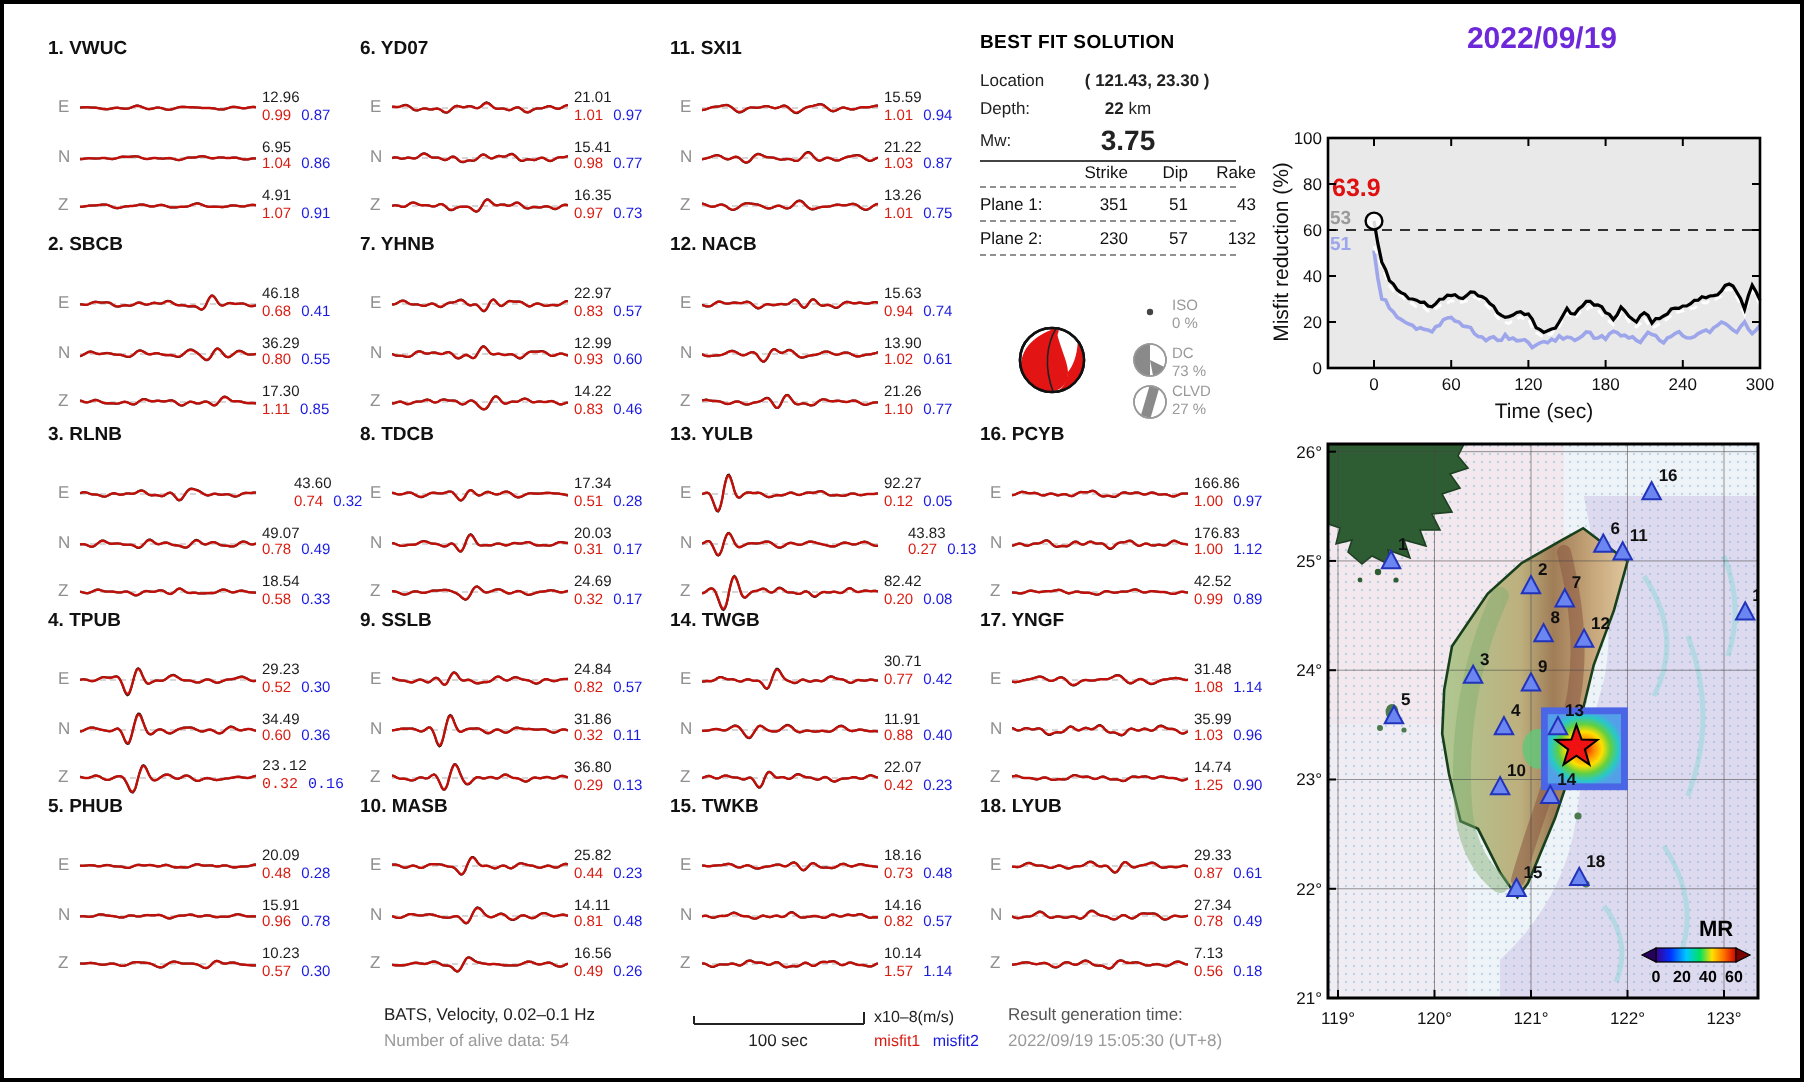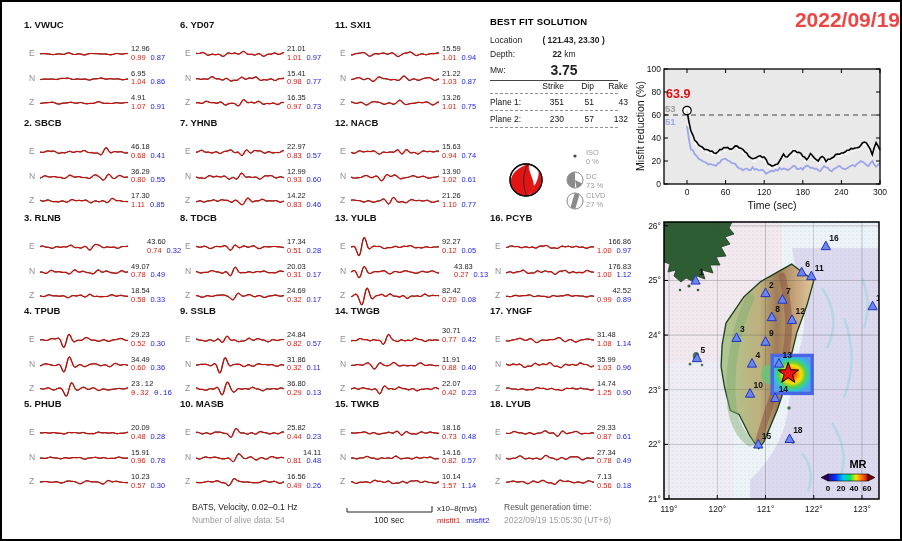--- a/index.html
+++ b/index.html
@@ -18,21 +18,21 @@
   
   .bf-head{font-size:9.5px;font-weight:bold;color:#000;letter-spacing:.2px;}
   .bf-row{font-size:8.5px;color:#222;white-space:nowrap;}
   .bf-lab{display:inline-block;}
   .bf-grid{display:grid;grid-template-columns:44px 30px 30px 34px;font-size:8.5px;color:#111;}
   .bf-grid .r{text-align:right;}
   .hr-solid{border-top:1px solid #444;height:0;}
   .hr-dash{border-top:1px dashed #909090;height:0;}
   .small-gray{font-size:7.5px;color:#9a9a9a;line-height:9px;}
   
-  .date-title{font-size:21px;font-weight:bold;color:#ef4444;text-align:right;line-height:19px;}
+  .date-title{font-size:15px;font-weight:bold;color:#6d28d9;text-align:center;line-height:19px;}
   
   .foot-k{font-size:8.5px;color:#222;}
   .foot-g{font-size:8.5px;color:#9a9a9a;}
   .foot-sm{font-size:8px;}
   svg text{font-family:"Liberation Sans",sans-serif;}
 </style>
 </head>
 <body>
 
 <div class="canvas">
@@ -262,21 +262,21 @@
           <polyline points="0.0,11.3 0.7,11.3 1.4,11.3 2.0,11.3 2.7,11.5 3.4,11.7 4.1,12.0 4.7,12.4 5.4,12.7 6.1,12.9 6.8,12.9 7.4,12.8 8.1,12.5 8.8,12.2 9.5,12.0 10.2,11.8 10.8,11.8 11.5,12.0 12.2,12.2 12.9,12.6 13.5,12.9 14.2,13.0 14.9,13.0 15.6,12.8 16.2,12.5 16.9,12.1 17.6,11.7 18.3,11.3 19.0,11.1 19.6,11.0 20.3,11.0 21.0,11.0 21.7,11.0 22.3,11.1 23.0,11.1 23.7,11.1 24.4,11.2 25.0,11.3 25.7,11.5 26.4,11.8 27.1,12.0 27.8,12.2 28.4,12.3 29.1,12.4 29.8,12.5 30.5,12.6 31.1,13.0 31.8,13.5 32.5,14.3 33.2,15.1 33.8,15.9 34.5,16.3 35.2,16.2 35.9,15.5 36.6,14.3 37.2,12.6 37.9,10.8 38.6,9.2 39.3,8.1 39.9,7.5 40.6,7.5 41.3,8.0 42.0,8.9 42.6,9.9 43.3,10.7 44.0,11.4 44.7,11.8 45.4,12.0 46.0,11.9 46.7,11.9 47.4,11.9 48.1,12.0 48.7,12.2 49.4,12.5 50.1,12.8 50.8,13.1 51.4,13.2 52.1,13.1 52.8,12.9 53.5,12.5 54.2,12.1 54.8,11.8 55.5,11.7 56.2,11.8 56.9,12.1 57.5,12.5 58.2,12.9 58.9,13.1 59.6,13.2 60.2,13.0 60.9,12.6 61.6,12.1 62.3,11.5 63.0,11.0 63.6,10.7 64.3,10.6 65.0,10.6 65.7,10.8 66.3,11.0 67.0,11.2 67.7,11.4 68.4,11.5 69.0,11.7 69.7,11.8 70.4,11.9 71.1,12.1 71.8,12.4 72.4,12.6 73.1,12.8 73.8,12.9 74.5,12.9 75.1,12.7 75.8,12.5 76.5,12.2 77.2,11.9 77.8,11.8 78.5,11.9 79.2,12.0 79.9,12.3 80.6,12.6 81.2,12.8 81.9,12.8 82.6,12.7 83.3,12.5 83.9,12.1 84.6,11.7 85.3,11.3 86.0,11.0 86.6,10.9 87.3,10.9 88.0,11.1" fill="none" stroke="#111" stroke-width="1"></polyline>
           <polyline points="0.0,11.4 0.7,11.3 1.4,11.3 2.0,11.4 2.7,11.5 3.4,11.7 4.1,12.0 4.7,12.3 5.4,12.6 6.1,12.8 6.8,12.8 7.4,12.7 8.1,12.5 8.8,12.2 9.5,12.0 10.2,11.8 10.8,11.8 11.5,12.0 12.2,12.2 12.9,12.5 13.5,12.8 14.2,12.9 14.9,12.9 15.6,12.8 16.2,12.4 16.9,12.1 17.6,11.7 18.3,11.4 19.0,11.2 19.6,11.1 20.3,11.1 21.0,11.1 21.7,11.1 22.3,11.2 23.0,11.2 23.7,11.2 24.4,11.3 25.0,11.4 25.7,11.6 26.4,11.8 27.1,12.0 27.8,12.2 28.4,12.3 29.1,12.3 29.8,12.4 30.5,12.6 31.1,12.9 31.8,13.4 32.5,14.2 33.2,15.0 33.8,15.7 34.5,16.1 35.2,16.0 35.9,15.3 36.6,14.1 37.2,12.5 37.9,10.9 38.6,9.4 39.3,8.3 39.9,7.7 40.6,7.8 41.3,8.3 42.0,9.1 42.6,10.0 43.3,10.9 44.0,11.5 44.7,11.9 45.4,12.0 46.0,12.0 46.7,11.9 47.4,11.9 48.1,12.0 48.7,12.2 49.4,12.5 50.1,12.8 50.8,13.0 51.4,13.1 52.1,13.0 52.8,12.8 53.5,12.4 54.2,12.1 54.8,11.9 55.5,11.8 56.2,11.9 56.9,12.1 57.5,12.5 58.2,12.8 58.9,13.0 59.6,13.1 60.2,12.9 60.9,12.6 61.6,12.1 62.3,11.6 63.0,11.1 63.6,10.8 64.3,10.7 65.0,10.7 65.7,10.9 66.3,11.1 67.0,11.3 67.7,11.5 68.4,11.6 69.0,11.7 69.7,11.8 70.4,11.9 71.1,12.1 71.8,12.4 72.4,12.6 73.1,12.8 73.8,12.8 74.5,12.8 75.1,12.6 75.8,12.4 76.5,12.2 77.2,12.0 77.8,11.9 78.5,11.9 79.2,12.0 79.9,12.3 80.6,12.5 81.2,12.7 81.9,12.8 82.6,12.7 83.3,12.4 83.9,12.1 84.6,11.7 85.3,11.4 86.0,11.1 86.6,11.0 87.3,11.1 88.0,11.2" fill="none" stroke="#c81008" stroke-width="1.2" opacity="0.95"></polyline>
         </svg>
         <span class="nums" style="left:107px;top:26.0px;"><span class="amp">25.82</span><br><span class="m1">0.44</span><span class="m2">0.23</span></span>
         <span class="comp" style="left:5px;top:53.7px;">N</span>
         <svg class="wfsvg" style="left:16px;top:47.7px;" width="88" height="24">
           <line x1="0" y1="12" x2="88" y2="12" stroke="#c9c9c9" stroke-width="0.8" stroke-dasharray="3 2"></line>
           <polyline points="0.0,12.1 0.7,12.3 1.4,12.6 2.0,12.8 2.7,13.0 3.4,13.0 4.1,13.0 4.7,12.8 5.4,12.5 6.1,12.2 6.8,11.8 7.4,11.5 8.1,11.2 8.8,11.0 9.5,11.0 10.2,11.0 10.8,11.1 11.5,11.3 12.2,11.5 12.9,11.6 13.5,11.7 14.2,11.7 14.9,11.7 15.6,11.6 16.2,11.5 16.9,11.3 17.6,11.2 18.3,11.1 19.0,11.1 19.6,11.2 20.3,11.3 21.0,11.5 21.7,11.7 22.3,11.9 23.0,12.1 23.7,12.3 24.4,12.5 25.0,12.6 25.7,12.7 26.4,12.8 27.1,12.9 27.8,12.9 28.4,12.9 29.1,12.8 29.8,12.6 30.5,12.4 31.1,12.2 31.8,12.1 32.5,12.1 33.2,12.4 33.8,12.9 34.5,13.6 35.2,14.3 35.9,15.1 36.6,15.6 37.2,15.7 37.9,15.4 38.6,14.5 39.3,13.2 39.9,11.7 40.6,10.2 41.3,9.0 42.0,8.1 42.6,7.7 43.3,7.8 44.0,8.2 44.7,8.9 45.4,9.7 46.0,10.5 46.7,11.2 47.4,11.8 48.1,12.2 48.7,12.5 49.4,12.6 50.1,12.6 50.8,12.4 51.4,12.1 52.1,11.7 52.8,11.3 53.5,11.0 54.2,10.8 54.8,10.8 55.5,11.0 56.2,11.4 56.9,11.9 57.5,12.5 58.2,13.1 58.9,13.6 59.6,13.9 60.2,14.0 60.9,14.0 61.6,13.7 62.3,13.3 63.0,12.8 63.6,12.3 64.3,11.9 65.0,11.7 65.7,11.6 66.3,11.7 67.0,12.0 67.7,12.3 68.4,12.7 69.0,12.9 69.7,13.1 70.4,13.1 71.1,13.0 71.8,12.6 72.4,12.2 73.1,11.7 73.8,11.2 74.5,10.8 75.1,10.6 75.8,10.5 76.5,10.5 77.2,10.7 77.8,11.0 78.5,11.3 79.2,11.7 79.9,11.9 80.6,12.1 81.2,12.1 81.9,12.0 82.6,11.9 83.3,11.7 83.9,11.5 84.6,11.4 85.3,11.3 86.0,11.4 86.6,11.5 87.3,11.7 88.0,11.9" fill="none" stroke="#111" stroke-width="1"></polyline>
           <polyline points="0.0,12.1 0.7,12.3 1.4,12.5 2.0,12.7 2.7,12.9 3.4,12.9 4.1,12.9 4.7,12.7 5.4,12.5 6.1,12.2 6.8,11.9 7.4,11.5 8.1,11.3 8.8,11.1 9.5,11.1 10.2,11.1 10.8,11.2 11.5,11.4 12.2,11.5 12.9,11.7 13.5,11.7 14.2,11.8 14.9,11.7 15.6,11.6 16.2,11.5 16.9,11.4 17.6,11.3 18.3,11.2 19.0,11.2 19.6,11.3 20.3,11.4 21.0,11.5 21.7,11.7 22.3,11.9 23.0,12.1 23.7,12.3 24.4,12.4 25.0,12.6 25.7,12.7 26.4,12.8 27.1,12.8 27.8,12.8 28.4,12.8 29.1,12.7 29.8,12.5 30.5,12.4 31.1,12.2 31.8,12.1 32.5,12.1 33.2,12.3 33.8,12.8 34.5,13.5 35.2,14.2 35.9,14.9 36.6,15.4 37.2,15.5 37.9,15.2 38.6,14.3 39.3,13.1 39.9,11.7 40.6,10.3 41.3,9.1 42.0,8.3 42.6,8.0 43.3,8.1 44.0,8.5 44.7,9.1 45.4,9.9 46.0,10.7 46.7,11.3 47.4,11.9 48.1,12.3 48.7,12.5 49.4,12.6 50.1,12.5 50.8,12.3 51.4,12.1 52.1,11.7 52.8,11.4 53.5,11.1 54.2,11.0 54.8,11.0 55.5,11.1 56.2,11.4 56.9,11.9 57.5,12.4 58.2,13.0 58.9,13.4 59.6,13.7 60.2,13.8 60.9,13.8 61.6,13.5 62.3,13.1 63.0,12.7 63.6,12.3 64.3,11.9 65.0,11.7 65.7,11.6 66.3,11.7 67.0,12.0 67.7,12.3 68.4,12.6 69.0,12.9 69.7,13.0 70.4,13.0 71.1,12.9 71.8,12.6 72.4,12.2 73.1,11.7 73.8,11.3 74.5,10.9 75.1,10.7 75.8,10.6 76.5,10.7 77.2,10.8 77.8,11.1 78.5,11.4 79.2,11.7 79.9,11.9 80.6,12.1 81.2,12.1 81.9,12.0 82.6,11.9 83.3,11.7 83.9,11.6 84.6,11.5 85.3,11.4 86.0,11.4 86.6,11.5 87.3,11.7 88.0,11.9" fill="none" stroke="#c81008" stroke-width="1.2" opacity="0.95"></polyline>
         </svg>
-        <span class="nums" style="left:107px;top:50.7px;text-align:right;"><span class="amp">14.11</span><br><span class="m1">0.81</span><span class="m2">0.48</span></span>
+        <span class="nums" style="left:107px;top:50.7px;"><span class="amp">14.11</span><br><span class="m1">0.81</span><span class="m2">0.48</span></span>
         <span class="comp" style="left:5px;top:78.4px;">Z</span>
         <svg class="wfsvg" style="left:16px;top:72.4px;" width="88" height="24">
           <line x1="0" y1="12" x2="88" y2="12" stroke="#c9c9c9" stroke-width="0.8" stroke-dasharray="3 2"></line>
           <polyline points="0.0,12.5 0.7,12.5 1.4,12.6 2.0,12.7 2.7,12.7 3.4,12.7 4.1,12.7 4.7,12.7 5.4,12.7 6.1,12.6 6.8,12.5 7.4,12.4 8.1,12.2 8.8,12.0 9.5,11.8 10.2,11.6 10.8,11.5 11.5,11.4 12.2,11.4 12.9,11.4 13.5,11.6 14.2,11.7 14.9,11.8 15.6,11.9 16.2,12.0 16.9,11.9 17.6,11.7 18.3,11.5 19.0,11.2 19.6,11.0 20.3,10.8 21.0,10.7 21.7,10.8 22.3,11.0 23.0,11.3 23.7,11.7 24.4,12.1 25.0,12.5 25.7,12.7 26.4,12.8 27.1,12.9 27.8,12.9 28.4,13.0 29.1,13.2 29.8,13.6 30.5,14.2 31.1,14.9 31.8,15.5 32.5,15.8 33.2,15.7 33.8,15.1 34.5,14.1 35.2,12.8 35.9,11.4 36.6,10.1 37.2,9.2 37.9,8.7 38.6,8.6 39.3,8.9 39.9,9.3 40.6,9.8 41.3,10.3 42.0,10.7 42.6,11.0 43.3,11.2 44.0,11.3 44.7,11.5 45.4,11.6 46.0,11.8 46.7,11.9 47.4,12.0 48.1,12.1 48.7,12.1 49.4,12.1 50.1,12.0 50.8,12.0 51.4,12.0 52.1,12.1 52.8,12.1 53.5,12.3 54.2,12.4 54.8,12.5 55.5,12.6 56.2,12.7 56.9,12.7 57.5,12.8 58.2,12.8 58.9,12.8 59.6,12.8 60.2,12.8 60.9,12.8 61.6,12.8 62.3,12.7 63.0,12.6 63.6,12.4 64.3,12.2 65.0,11.9 65.7,11.6 66.3,11.3 67.0,11.0 67.7,10.8 68.4,10.7 69.0,10.8 69.7,10.9 70.4,11.2 71.1,11.5 71.8,11.8 72.4,12.0 73.1,12.2 73.8,12.2 74.5,12.1 75.1,12.0 75.8,11.8 76.5,11.5 77.2,11.4 77.8,11.3 78.5,11.3 79.2,11.4 79.9,11.7 80.6,12.1 81.2,12.5 81.9,12.8 82.6,13.1 83.3,13.3 83.9,13.4 84.6,13.3 85.3,13.1 86.0,12.8 86.6,12.4 87.3,12.1 88.0,11.8" fill="none" stroke="#111" stroke-width="1"></polyline>
           <polyline points="0.0,12.4 0.7,12.5 1.4,12.6 2.0,12.6 2.7,12.6 3.4,12.6 4.1,12.6 4.7,12.6 5.4,12.6 6.1,12.6 6.8,12.5 7.4,12.3 8.1,12.2 8.8,12.0 9.5,11.8 10.2,11.6 10.8,11.5 11.5,11.4 12.2,11.4 12.9,11.5 13.5,11.6 14.2,11.7 14.9,11.9 15.6,11.9 16.2,12.0 16.9,11.9 17.6,11.8 18.3,11.5 19.0,11.3 19.6,11.1 20.3,10.9 21.0,10.8 21.7,10.9 22.3,11.1 23.0,11.4 23.7,11.7 24.4,12.1 25.0,12.4 25.7,12.6 26.4,12.7 27.1,12.7 27.8,12.7 28.4,12.8 29.1,13.1 29.8,13.5 30.5,14.1 31.1,14.8 31.8,15.3 32.5,15.6 33.2,15.5 33.8,14.9 34.5,14.0 35.2,12.7 35.9,11.4 36.6,10.2 37.2,9.3 37.9,8.8 38.6,8.8 39.3,9.0 39.9,9.5 40.6,10.0 41.3,10.5 42.0,10.8 42.6,11.1 43.3,11.3 44.0,11.4 44.7,11.6 45.4,11.7 46.0,11.8 46.7,11.9 47.4,12.0 48.1,12.1 48.7,12.1 49.4,12.1 50.1,12.0 50.8,12.0 51.4,12.0 52.1,12.1 52.8,12.1 53.5,12.2 54.2,12.3 54.8,12.5 55.5,12.5 56.2,12.6 56.9,12.7 57.5,12.7 58.2,12.7 58.9,12.7 59.6,12.7 60.2,12.7 60.9,12.7 61.6,12.7 62.3,12.7 63.0,12.6 63.6,12.4 64.3,12.2 65.0,11.9 65.7,11.6 66.3,11.3 67.0,11.1 67.7,10.9 68.4,10.8 69.0,10.9 69.7,11.0 70.4,11.3 71.1,11.5 71.8,11.8 72.4,12.0 73.1,12.1 73.8,12.2 74.5,12.1 75.1,12.0 75.8,11.8 76.5,11.6 77.2,11.4 77.8,11.3 78.5,11.4 79.2,11.5 79.9,11.7 80.6,12.1 81.2,12.4 81.9,12.8 82.6,13.0 83.3,13.2 83.9,13.2 84.6,13.2 85.3,13.0 86.0,12.7 86.6,12.4 87.3,12.1 88.0,11.8" fill="none" stroke="#c81008" stroke-width="1.2" opacity="0.95"></polyline>
         </svg>
         <span class="nums" style="left:107px;top:75.4px;"><span class="amp">16.56</span><br><span class="m1">0.49</span><span class="m2">0.26</span></span>
       </div>
       <div class="station" style="left:333px;top:17px;">
         <div class="st-h"><span>11.</span> <span>SXI1</span></div>
@@ -391,21 +391,21 @@
         </svg>
         <span class="nums" style="left:107px;top:50.7px;"><span class="amp">14.16</span><br><span class="m1">0.82</span><span class="m2">0.57</span></span>
         <span class="comp" style="left:5px;top:78.4px;">Z</span>
         <svg class="wfsvg" style="left:16px;top:72.4px;" width="88" height="24">
           <line x1="0" y1="12" x2="88" y2="12" stroke="#c9c9c9" stroke-width="0.8" stroke-dasharray="3 2"></line>
           <polyline points="0.0,11.7 0.7,11.7 1.4,11.8 2.0,12.1 2.7,12.5 3.4,12.9 4.1,13.2 4.7,13.5 5.4,13.5 6.1,13.4 6.8,13.1 7.4,12.8 8.1,12.5 8.8,12.3 9.5,12.2 10.2,12.2 10.8,12.3 11.5,12.3 12.2,12.3 12.9,12.3 13.5,12.1 14.2,11.9 14.9,11.8 15.6,11.8 16.2,12.0 16.9,12.2 17.6,12.5 18.3,12.7 19.0,12.7 19.6,12.6 20.3,12.2 21.0,11.7 21.7,11.1 22.3,10.6 23.0,10.3 23.7,10.2 24.4,10.3 25.0,10.5 25.7,10.8 26.4,11.1 27.1,11.3 27.8,11.3 28.4,11.3 29.1,11.3 29.8,11.3 30.5,11.5 31.1,11.7 31.8,12.0 32.5,12.3 33.2,12.5 33.8,12.4 34.5,12.2 35.2,11.8 35.9,11.4 36.6,11.1 37.2,11.0 37.9,11.1 38.6,11.4 39.3,12.0 39.9,12.6 40.6,13.1 41.3,13.5 42.0,13.7 42.6,13.6 43.3,13.5 44.0,13.3 44.7,13.2 45.4,13.1 46.0,13.1 46.7,13.2 47.4,13.2 48.1,13.1 48.7,12.8 49.4,12.4 50.1,12.0 50.8,11.6 51.4,11.4 52.1,11.4 52.8,11.6 53.5,12.0 54.2,12.5 54.8,12.8 55.5,13.0 56.2,13.0 56.9,12.7 57.5,12.3 58.2,11.8 58.9,11.3 59.6,11.0 60.2,10.9 60.9,10.9 61.6,10.9 62.3,11.0 63.0,10.9 63.6,10.8 64.3,10.7 65.0,10.6 65.7,10.5 66.3,10.7 67.0,11.0 67.7,11.4 68.4,11.9 69.0,12.3 69.7,12.5 70.4,12.6 71.1,12.4 71.8,12.1 72.4,11.8 73.1,11.4 73.8,11.3 74.5,11.3 75.1,11.4 75.8,11.7 76.5,12.0 77.2,12.3 77.8,12.4 78.5,12.5 79.2,12.5 79.9,12.5 80.6,12.6 81.2,12.7 81.9,12.9 82.6,13.1 83.3,13.3 83.9,13.3 84.6,13.2 85.3,13.0 86.0,12.7 86.6,12.3 87.3,11.9 88.0,11.7" fill="none" stroke="#111" stroke-width="1"></polyline>
           <polyline points="0.0,11.7 0.7,11.7 1.4,11.8 2.0,12.1 2.7,12.4 3.4,12.8 4.1,13.1 4.7,13.3 5.4,13.3 6.1,13.2 6.8,13.0 7.4,12.7 8.1,12.4 8.8,12.2 9.5,12.2 10.2,12.2 10.8,12.3 11.5,12.3 12.2,12.3 12.9,12.2 13.5,12.1 14.2,11.9 14.9,11.9 15.6,11.9 16.2,12.0 16.9,12.2 17.6,12.4 18.3,12.6 19.0,12.7 19.6,12.5 20.3,12.2 21.0,11.7 21.7,11.2 22.3,10.8 23.0,10.5 23.7,10.4 24.4,10.4 25.0,10.7 25.7,10.9 26.4,11.2 27.1,11.3 27.8,11.4 28.4,11.4 29.1,11.4 29.8,11.4 30.5,11.5 31.1,11.7 31.8,12.0 32.5,12.3 33.2,12.4 33.8,12.4 34.5,12.2 35.2,11.8 35.9,11.5 36.6,11.2 37.2,11.1 37.9,11.2 38.6,11.5 39.3,12.0 39.9,12.5 40.6,13.0 41.3,13.4 42.0,13.5 42.6,13.5 43.3,13.3 44.0,13.2 44.7,13.0 45.4,13.0 46.0,13.0 46.7,13.1 47.4,13.1 48.1,13.0 48.7,12.7 49.4,12.4 50.1,12.0 50.8,11.6 51.4,11.4 52.1,11.4 52.8,11.7 53.5,12.0 54.2,12.4 54.8,12.8 55.5,12.9 56.2,12.9 56.9,12.6 57.5,12.2 58.2,11.8 58.9,11.4 59.6,11.1 60.2,11.0 60.9,11.0 61.6,11.0 62.3,11.1 63.0,11.0 63.6,10.9 64.3,10.8 65.0,10.7 65.7,10.7 66.3,10.8 67.0,11.1 67.7,11.5 68.4,11.9 69.0,12.3 69.7,12.5 70.4,12.5 71.1,12.4 71.8,12.1 72.4,11.8 73.1,11.5 73.8,11.3 74.5,11.3 75.1,11.5 75.8,11.7 76.5,12.0 77.2,12.2 77.8,12.4 78.5,12.5 79.2,12.5 79.9,12.5 80.6,12.5 81.2,12.6 81.9,12.8 82.6,13.0 83.3,13.1 83.9,13.2 84.6,13.1 85.3,12.9 86.0,12.6 86.6,12.2 87.3,11.9 88.0,11.7" fill="none" stroke="#c81008" stroke-width="1.2" opacity="0.95"></polyline>
         </svg>
         <span class="nums" style="left:107px;top:75.4px;"><span class="amp">10.14</span><br><span class="m1">1.57</span><span class="m2">1.14</span></span>
       </div>
-      <div class="station" style="left:488px;top:210px;text-align:right;">
+      <div class="station" style="left:488px;top:210px;">
         <div class="st-h"><span>16.</span> <span>PCYB</span></div>
         <span class="comp" style="left:5px;top:29.0px;">E</span>
         <svg class="wfsvg" style="left:16px;top:23.0px;" width="88" height="24">
           <line x1="0" y1="12" x2="88" y2="12" stroke="#c9c9c9" stroke-width="0.8" stroke-dasharray="3 2"></line>
           <polyline points="0.0,12.6 0.7,12.5 1.4,12.3 2.0,12.1 2.7,11.7 3.4,11.4 4.1,11.1 4.7,10.9 5.4,10.9 6.1,11.0 6.8,11.1 7.4,11.4 8.1,11.5 8.8,11.6 9.5,11.6 10.2,11.5 10.8,11.4 11.5,11.4 12.2,11.6 12.9,11.8 13.5,12.1 14.2,12.4 14.9,12.6 15.6,12.7 16.2,12.7 16.9,12.5 17.6,12.2 18.3,12.0 19.0,11.8 19.6,11.8 20.3,11.9 21.0,12.1 21.7,12.4 22.3,12.6 23.0,12.7 23.7,12.6 24.4,12.4 25.0,12.3 25.7,12.1 26.4,12.1 27.1,12.2 27.8,12.5 28.4,12.8 29.1,13.0 29.8,13.1 30.5,13.0 31.1,12.7 31.8,12.2 32.5,11.8 33.2,11.4 33.8,11.1 34.5,10.9 35.2,11.0 35.9,11.0 36.6,11.1 37.2,11.1 37.9,11.0 38.6,10.8 39.3,10.5 39.9,10.4 40.6,10.4 41.3,10.6 42.0,11.0 42.6,11.6 43.3,12.2 44.0,12.7 44.7,13.1 45.4,13.2 46.0,13.2 46.7,13.1 47.4,13.0 48.1,13.0 48.7,13.0 49.4,13.2 50.1,13.4 50.8,13.5 51.4,13.5 52.1,13.3 52.8,12.9 53.5,12.4 54.2,11.9 54.8,11.4 55.5,11.2 56.2,11.1 56.9,11.2 57.5,11.4 58.2,11.6 58.9,11.7 59.6,11.7 60.2,11.6 60.9,11.4 61.6,11.3 62.3,11.2 63.0,11.2 63.6,11.4 64.3,11.7 65.0,12.0 65.7,12.2 66.3,12.3 67.0,12.2 67.7,11.9 68.4,11.7 69.0,11.4 69.7,11.3 70.4,11.3 71.1,11.4 71.8,11.7 72.4,12.0 73.1,12.2 73.8,12.3 74.5,12.3 75.1,12.2 75.8,12.1 76.5,12.1 77.2,12.2 77.8,12.4 78.5,12.7 79.2,12.9 79.9,13.2 80.6,13.3 81.2,13.2 81.9,13.0 82.6,12.7 83.3,12.4 83.9,12.1 84.6,11.9 85.3,11.8 86.0,11.8 86.6,11.8 87.3,11.7 88.0,11.7" fill="none" stroke="#111" stroke-width="1"></polyline>
           <polyline points="0.0,12.5 0.7,12.5 1.4,12.3 2.0,12.1 2.7,11.7 3.4,11.4 4.1,11.2 4.7,11.0 5.4,11.0 6.1,11.1 6.8,11.2 7.4,11.4 8.1,11.6 8.8,11.6 9.5,11.6 10.2,11.6 10.8,11.5 11.5,11.5 12.2,11.6 12.9,11.8 13.5,12.1 14.2,12.4 14.9,12.6 15.6,12.7 16.2,12.6 16.9,12.5 17.6,12.2 18.3,12.0 19.0,11.8 19.6,11.8 20.3,11.9 21.0,12.1 21.7,12.3 22.3,12.5 23.0,12.6 23.7,12.5 24.4,12.4 25.0,12.2 25.7,12.1 26.4,12.1 27.1,12.2 27.8,12.4 28.4,12.7 29.1,12.9 29.8,13.0 30.5,12.9 31.1,12.6 31.8,12.2 32.5,11.8 33.2,11.4 33.8,11.2 34.5,11.1 35.2,11.1 35.9,11.1 36.6,11.2 37.2,11.2 37.9,11.1 38.6,10.9 39.3,10.7 39.9,10.5 40.6,10.5 41.3,10.7 42.0,11.1 42.6,11.6 43.3,12.2 44.0,12.6 44.7,12.9 45.4,13.1 46.0,13.1 46.7,13.0 47.4,12.9 48.1,12.9 48.7,12.9 49.4,13.1 50.1,13.2 50.8,13.3 51.4,13.3 52.1,13.1 52.8,12.8 53.5,12.3 54.2,11.9 54.8,11.5 55.5,11.3 56.2,11.2 56.9,11.3 57.5,11.5 58.2,11.7 58.9,11.8 59.6,11.8 60.2,11.6 60.9,11.5 61.6,11.3 62.3,11.3 63.0,11.3 63.6,11.5 64.3,11.8 65.0,12.0 65.7,12.2 66.3,12.3 67.0,12.2 67.7,12.0 68.4,11.7 69.0,11.5 69.7,11.3 70.4,11.4 71.1,11.5 71.8,11.7 72.4,12.0 73.1,12.2 73.8,12.3 74.5,12.3 75.1,12.2 75.8,12.1 76.5,12.1 77.2,12.2 77.8,12.4 78.5,12.6 79.2,12.9 79.9,13.1 80.6,13.1 81.2,13.1 81.9,12.9 82.6,12.7 83.3,12.4 83.9,12.1 84.6,11.9 85.3,11.8 86.0,11.8 86.6,11.8 87.3,11.8 88.0,11.7" fill="none" stroke="#c81008" stroke-width="1.2" opacity="0.95"></polyline>
         </svg>
         <span class="nums" style="left:107px;top:26.0px;"><span class="amp">166.86</span><br><span class="m1">1.00</span><span class="m2">0.97</span></span>
         <span class="comp" style="left:5px;top:53.7px;">N</span>
         <svg class="wfsvg" style="left:16px;top:47.7px;" width="88" height="24">

